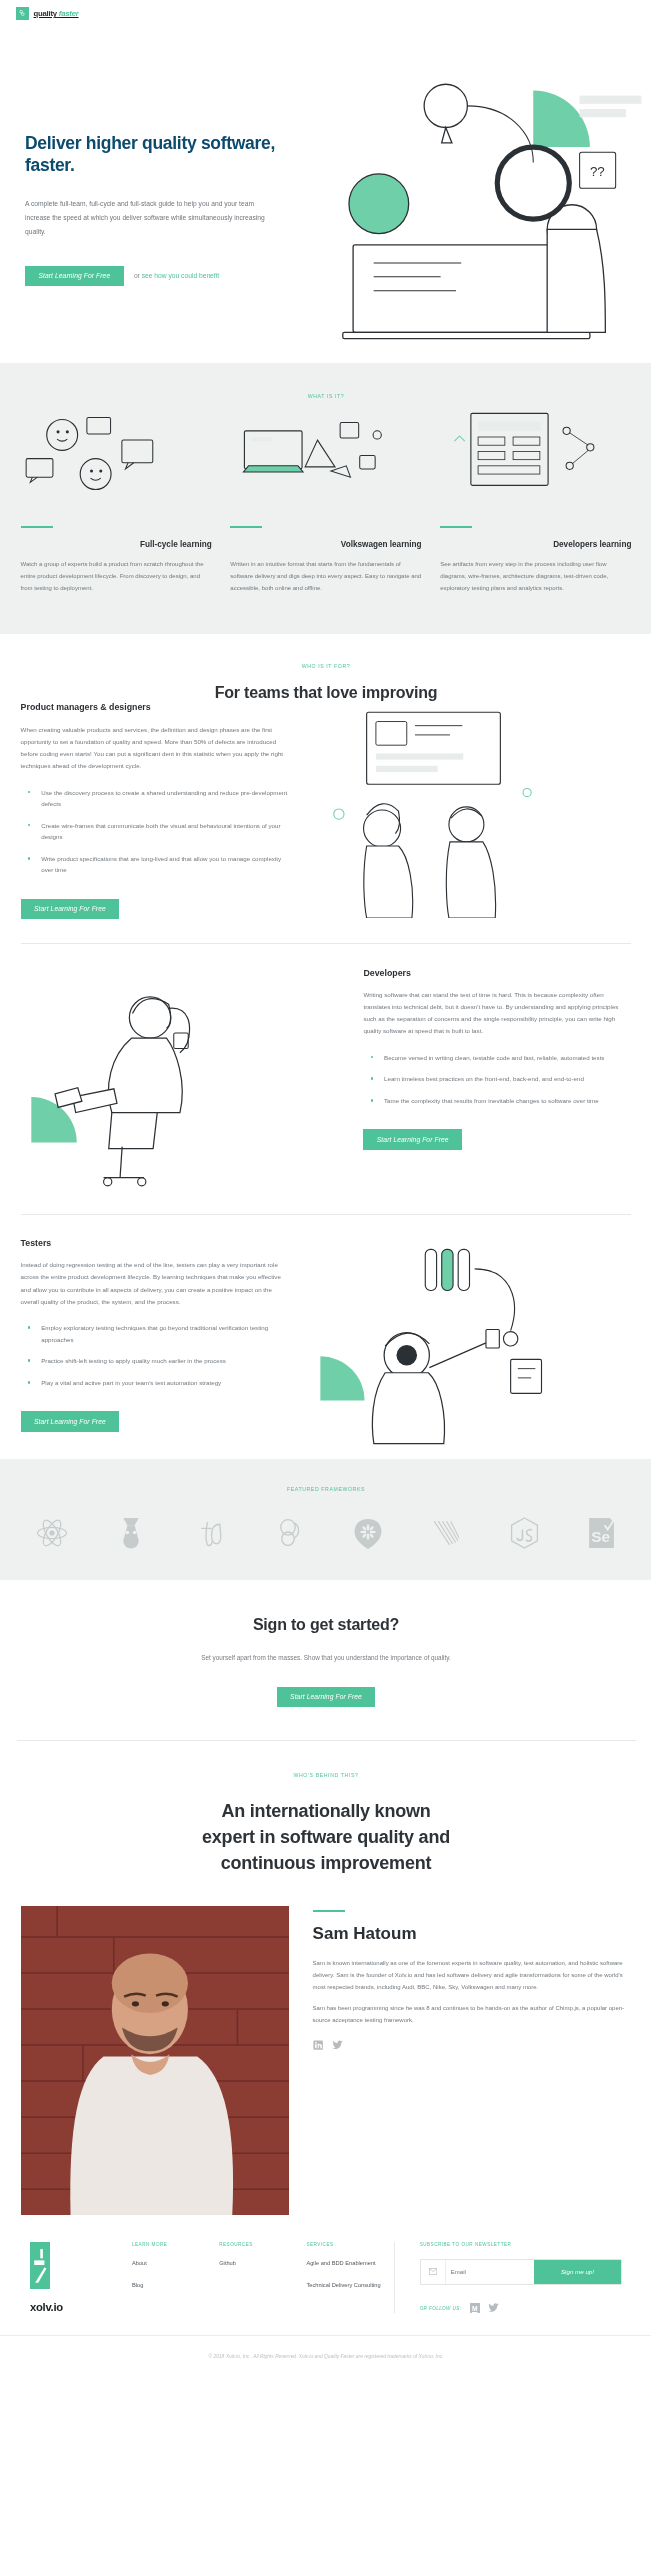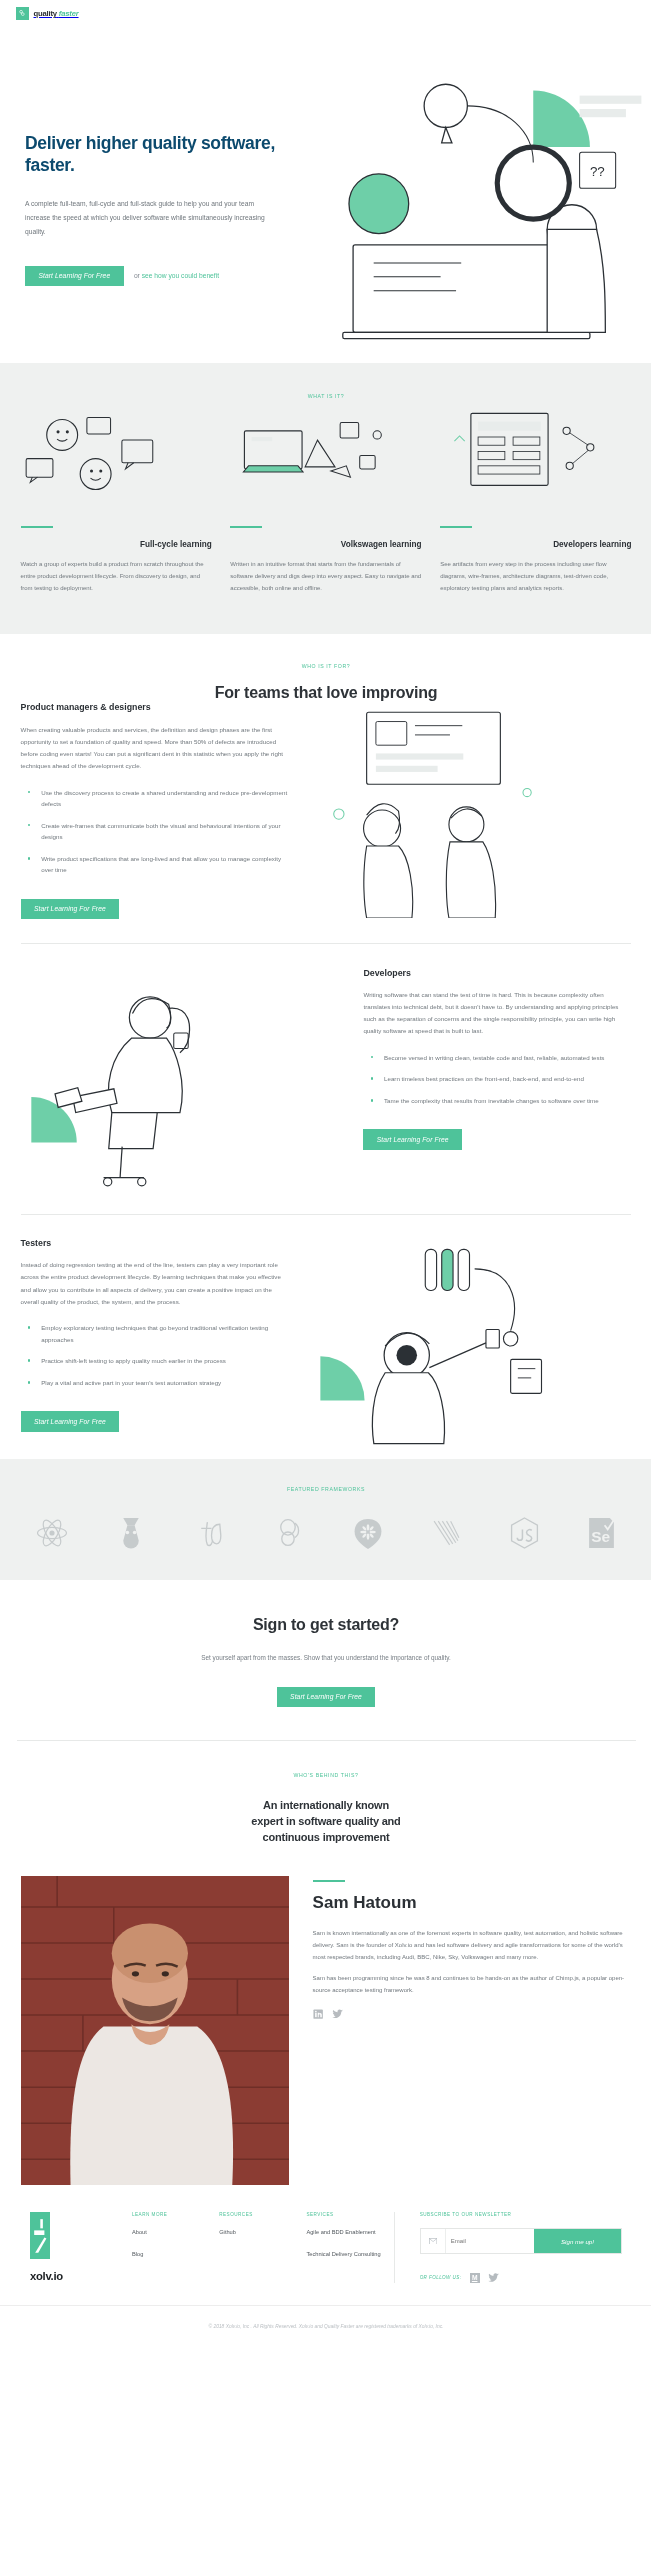--- a/index.html
+++ b/index.html
@@ -104,21 +104,21 @@
   .fw-logo { opacity: .42; }
 
   
   .sec-ready { padding: 36px 0 33px; text-align: center; }
   .ready-sub { margin-top: 17.5px; font-size: 6.4px; color: #767d84; }
   .ready-btn { margin-top: 23px; }
   .thin-rule { height: 0.5px; background: #e7e9e8; margin: 0 16.5px; }
 
   
   .sec-about { padding: 32px 0 0; }
-  .about-title { margin-top: 19.6px; font-size: 11px; line-height: 1.45; }
+  .about-title { margin-top: 19.6px; font-size: 18px; line-height: 1.45; }
   .about-body { display: flex; gap: 24px; padding: 30px 20.6px 0; align-items: flex-start; }
   .about-photo {
     width: 268px; height: 309px; position: relative; overflow: hidden;
     background: #8e3a31;
   }
   .about-text { flex: 1; padding-top: 4.1px; }
   .about-text h3 { font-size: 17px; font-weight: 700; color: #2b3035; margin-bottom: 13.4px; }
   .about-text p { font-size: 6px; color: #71787e; line-height: 2.0; margin-bottom: 9.3px; }
   .social-row { display: flex; gap: 9.3px; margin-top: 13.4px; align-items: center; }
   .social-ic { opacity: .55; }

